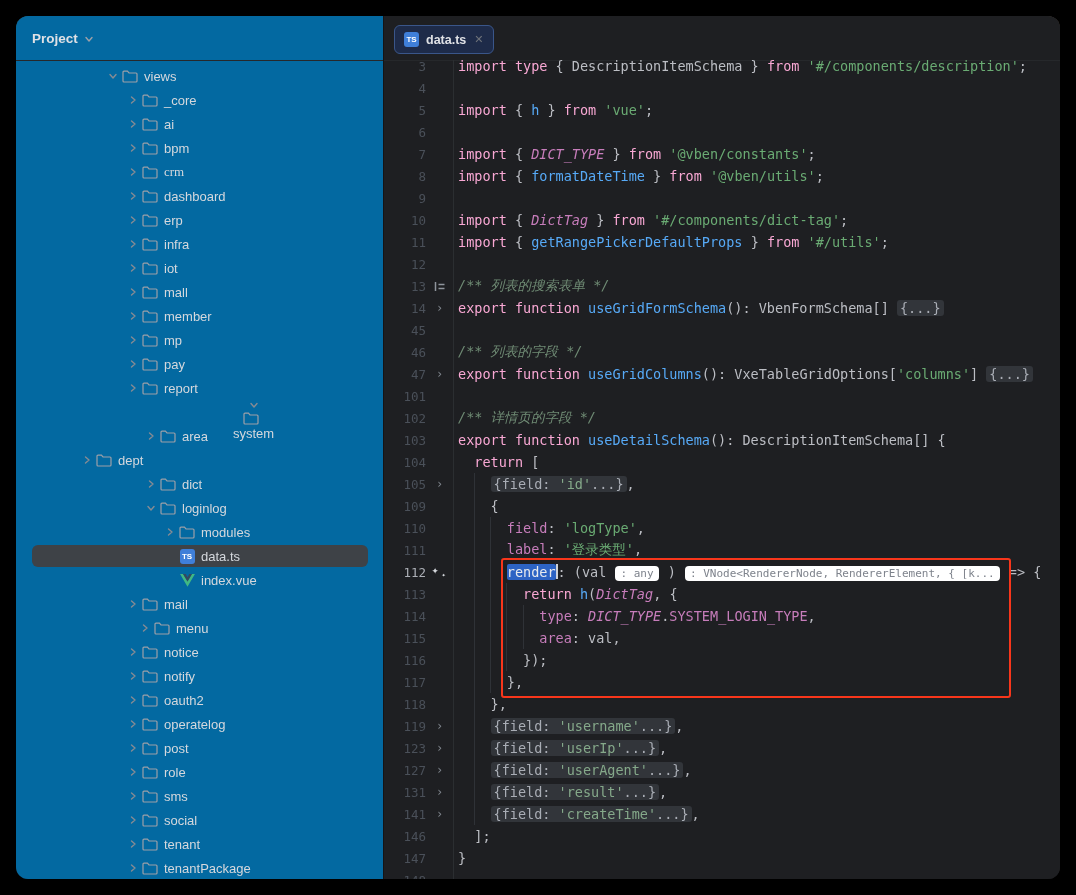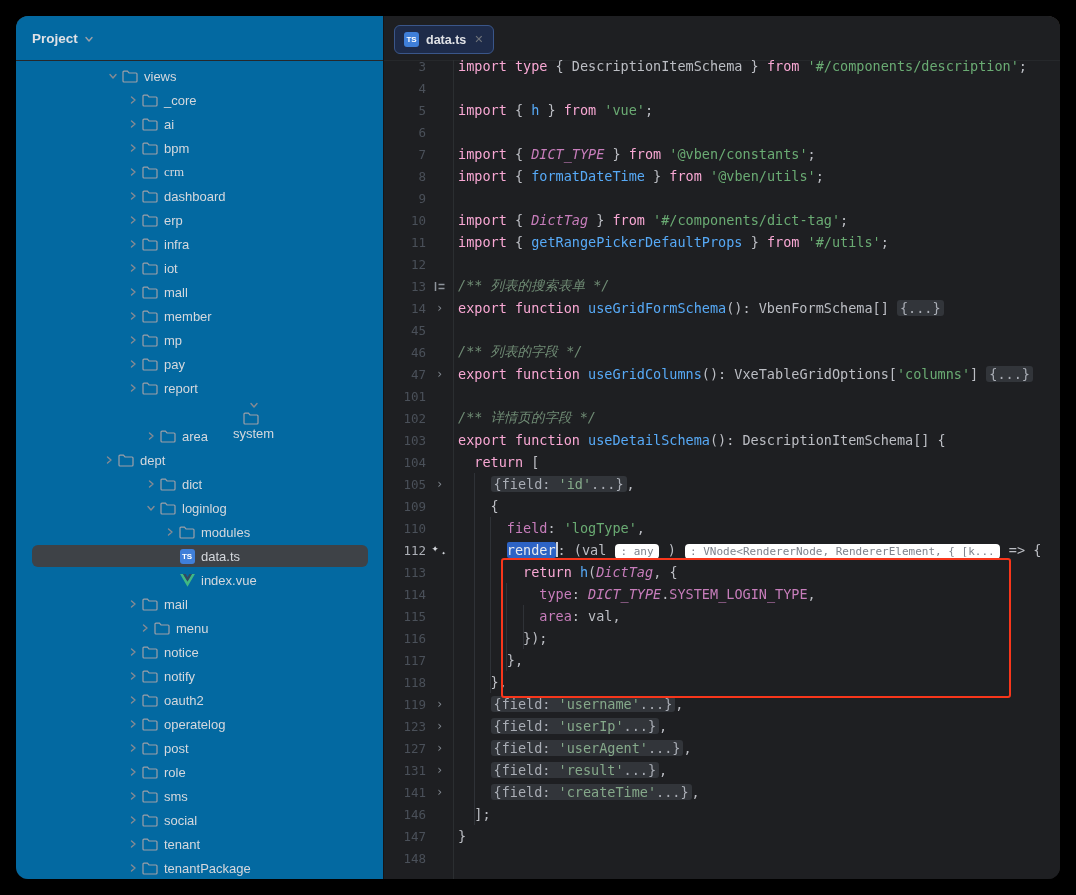--- a/index.html
+++ b/index.html
@@ -267,21 +267,21 @@
               <polyline points="3.5,2 7,5 3.5,8" fill="none" stroke="#868B93" stroke-width="1.4" stroke-linecap="round" stroke-linejoin="round"></polyline>
             </svg>
           </span>
           <span class="ticon">
             <svg width="16" height="13" viewBox="0 0 16 13">
               <path d="M1 2.2 C1 1.6 1.4 1.2 2 1.2 H5.4 L7 3 H14 C14.6 3 15 3.4 15 4 V11 C15 11.6 14.6 12 14 12 H2 C1.4 12 1 11.6 1 11 Z" fill="none" stroke="#9DA0A8" stroke-width="1.2"></path>
             </svg>
           </span>
           <span>area</span>
         </div>
-        <div class="tree-row" style="padding-left: 84px; text-align: right;">
+        <div class="tree-row" style="padding-left: 62px; text-align: right;">
           <span class="chev">
             <svg width="10" height="10" viewBox="0 0 10 10">
               <polyline points="3.5,2 7,5 3.5,8" fill="none" stroke="#868B93" stroke-width="1.4" stroke-linecap="round" stroke-linejoin="round"></polyline>
             </svg>
           </span>
           <span class="ticon">
             <svg width="16" height="13" viewBox="0 0 16 13">
               <path d="M1 2.2 C1 1.6 1.4 1.2 2 1.2 H5.4 L7 3 H14 C14.6 3 15 3.4 15 4 V11 C15 11.6 14.6 12 14 12 H2 C1.4 12 1 11.6 1 11 Z" fill="none" stroke="#9DA0A8" stroke-width="1.2"></path>
             </svg>
           </span>
@@ -633,20 +633,25 @@
           <div class="line">
             <div class="num">109</div>
             <div class="gut"></div>
             <div class="codetxt"><span class="tk-p">    {</span></div>
           </div>
           <div class="line">
             <div class="num">110</div>
             <div class="gut"></div>
             <div class="codetxt"><span class="tk-p">      </span><span class="tk-pr">field</span><span class="tk-p">: </span><span class="tk-s">'logType'</span><span class="tk-p">,</span></div>
           </div>
+          <div class="line">
+            <div class="num">111</div>
+            <div class="gut"></div>
+            <div class="codetxt"><span class="tk-p">      </span><span class="tk-pr">label</span><span class="tk-p">: </span><span class="tk-s">'登录类型'</span><span class="tk-p">,</span></div>
+          </div>
           <div class="line cur">
             <div class="num">112</div>
             <div class="gut">
               <span class="ai-wrap">
                 <span class="s1">✦</span>
                 <span class="s2">✦</span>
               </span>
             </div>
             <div class="codetxt"><span class="tk-p">      </span><span class="tk-sel">render</span><span class="caret"></span><span class="tk-p">: (</span><span class="tk-i">val </span><span class="inlay">: any</span><span class="tk-p"> ) </span><span class="inlay">: VNode&lt;RendererNode, RendererElement, { [k...</span><span class="tk-p"> =&gt; {</span></div>
           </div>

